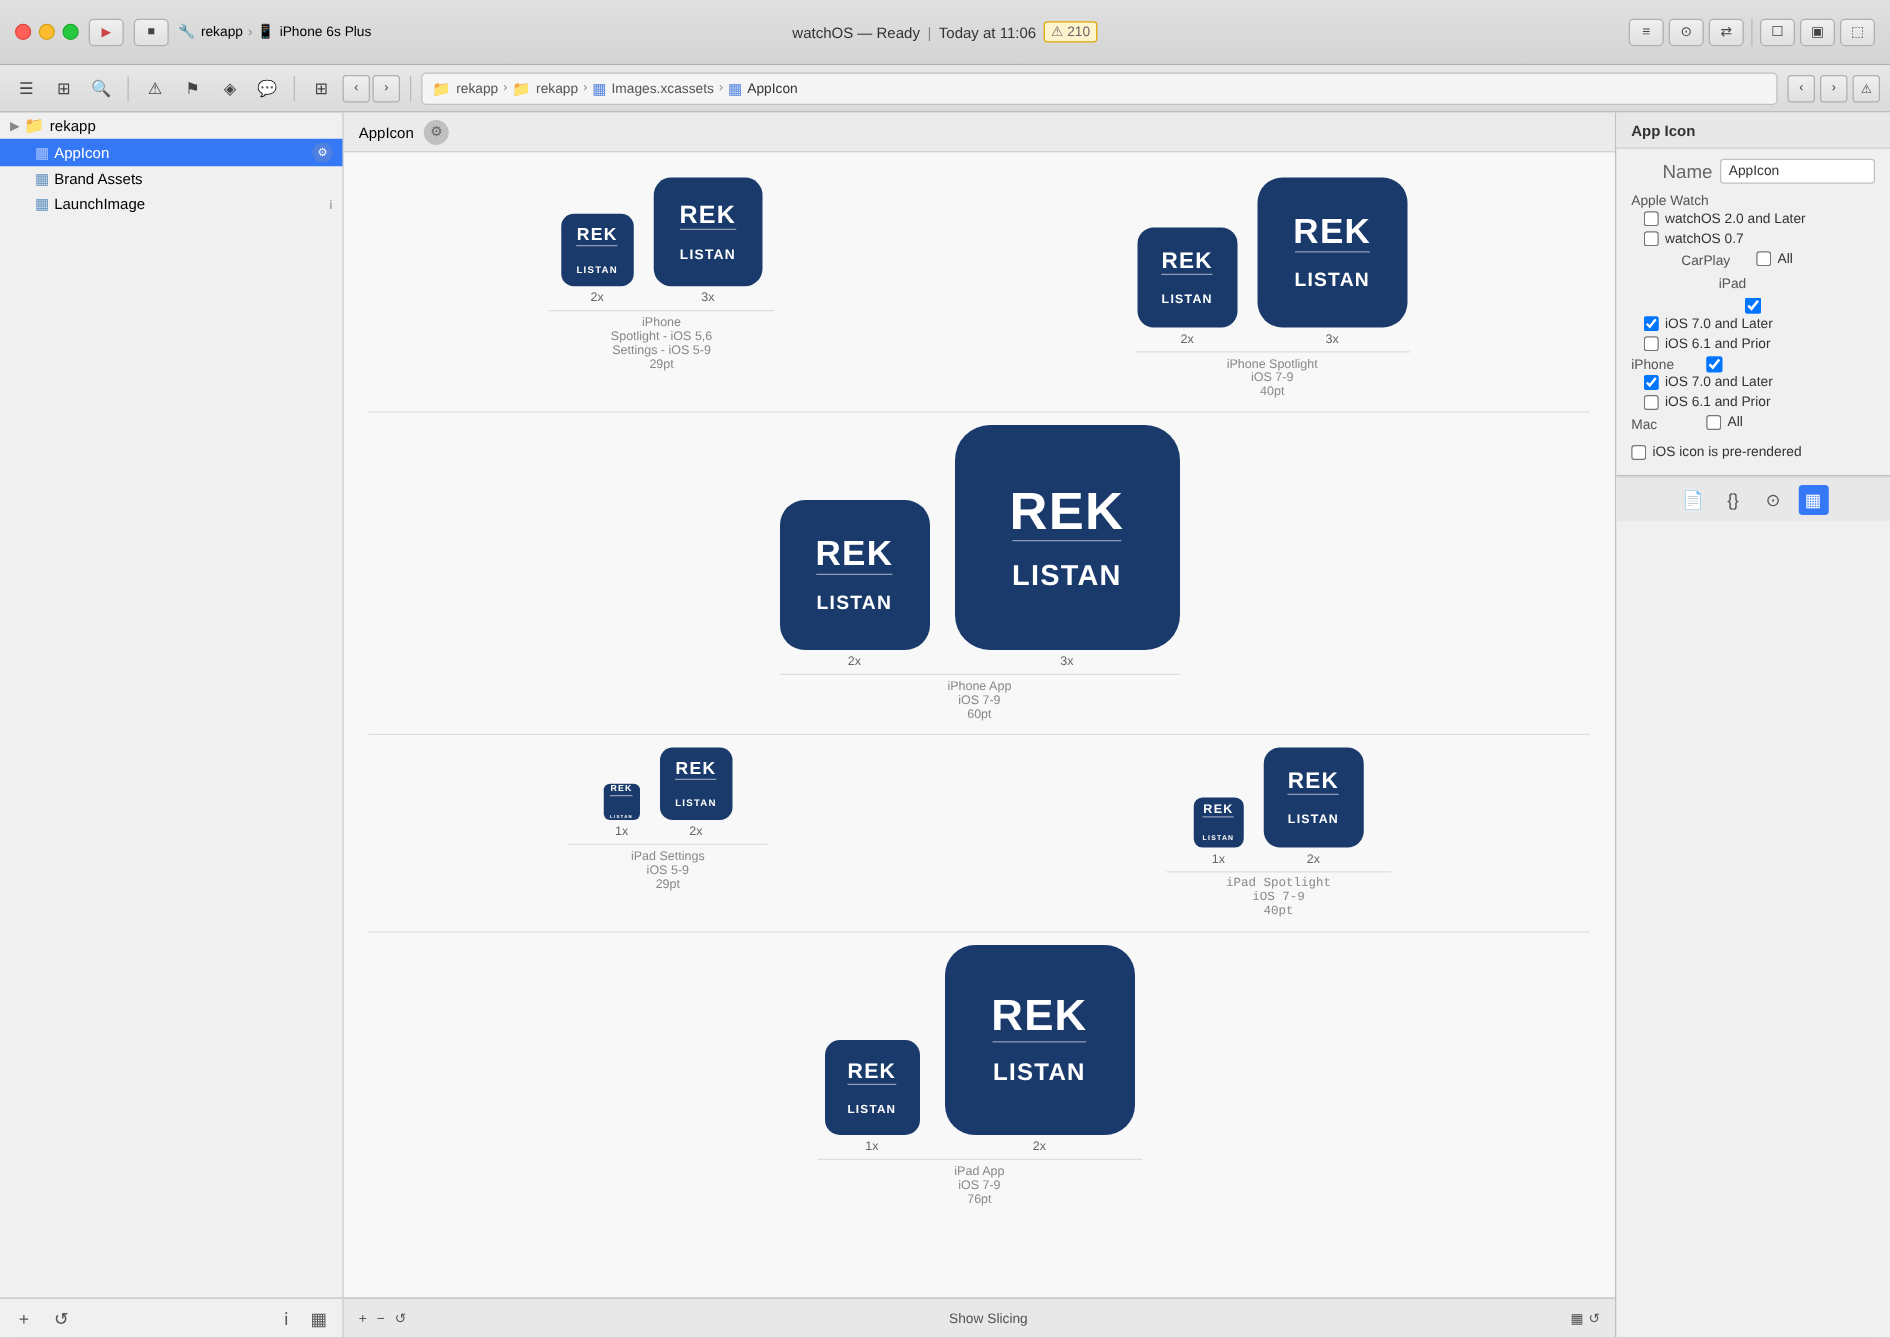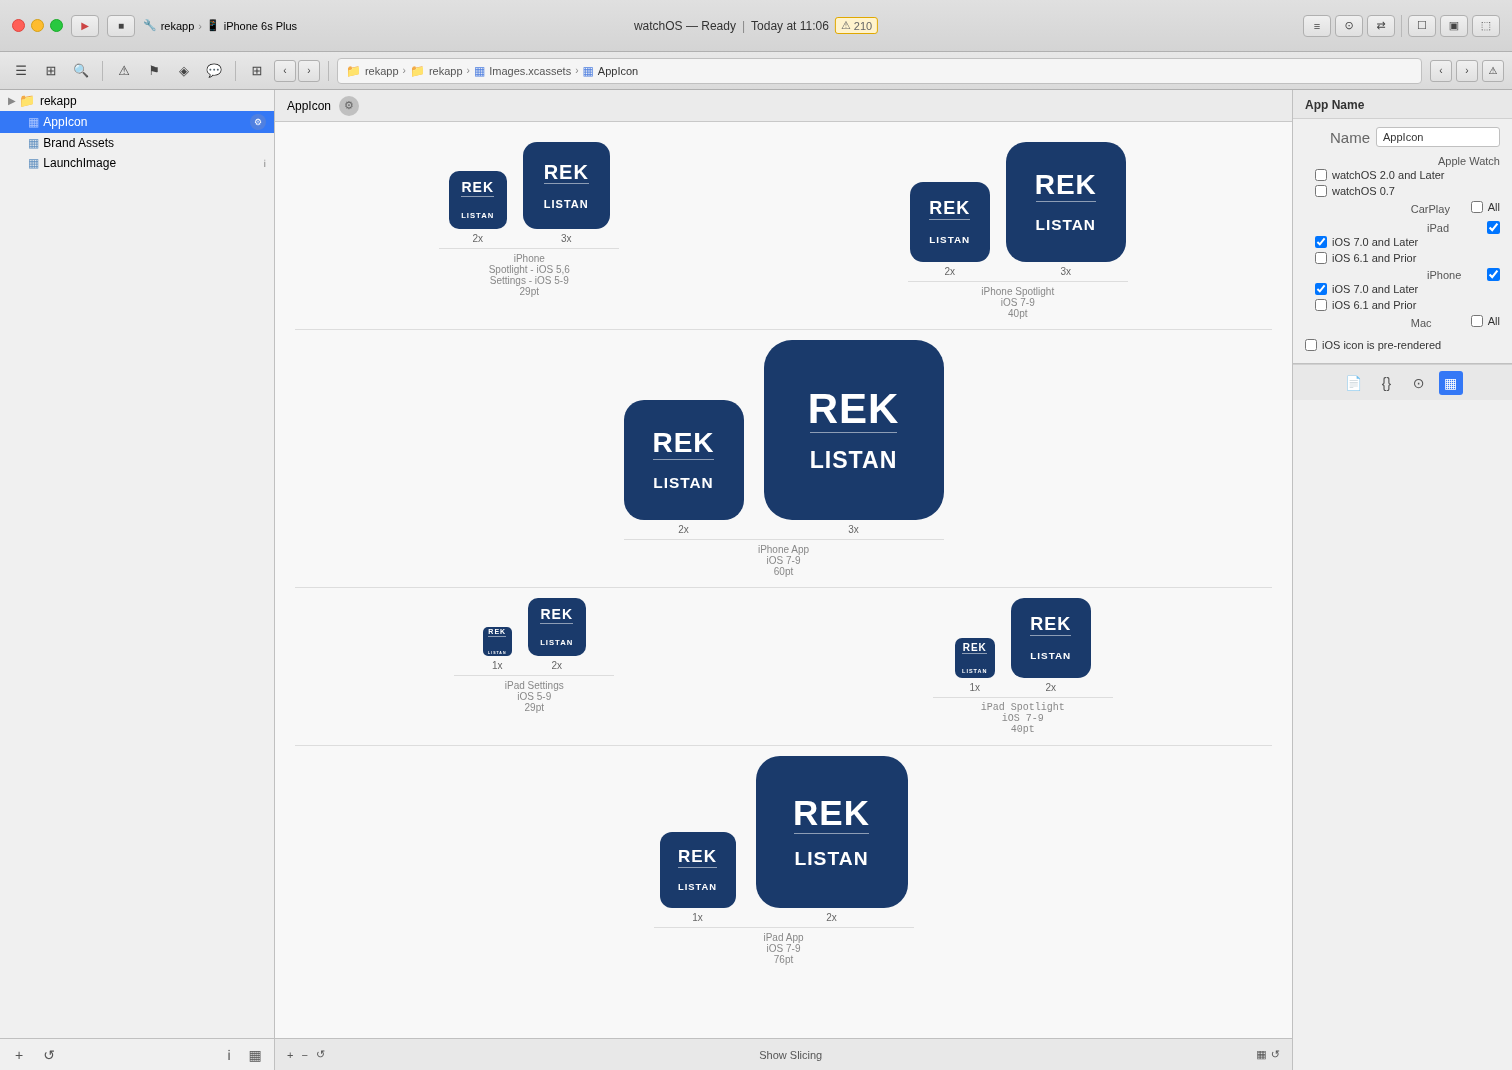--- a/index.html
+++ b/index.html
@@ -355,21 +355,20 @@
     .checkbox-label {
       font-size: 11px;
       color: #333;
     }
 
     .section-row {
       display: flex;
       align-items: center;
       gap: 5px;
       margin-bottom: 2px;
-      justify-content: flex-end;
     }
 
     .section-name {
       font-size: 11px;
       color: #555;
       min-width: 55px;
     }
 
     .right-panel-footer {
       height: 36px;
@@ -743,21 +742,21 @@
           <button class="footer-btn">▦</button>
           <button class="footer-btn">↺</button>
         </div>
       </div>
     </div>
 
     <div class="right-panel">
 
       <div style="flex: 0 0 auto; border-bottom: 1px solid #c0c0c0;">
         <div class="right-panel-header">
-          <span>App Name</span>
+          <span>App Icon</span>
         </div>
         <div class="right-panel-content">
 
           <div class="prop-row">
             <span class="prop-label">Name</span>
             <div class="prop-value">
               <span>AppIcon</span>
             </div>
           </div>
 
@@ -774,21 +773,21 @@
           </div>
 
           <div class="section-row" style="margin-top:4px;margin-left:40px;">
             <span class="section-name">CarPlay</span>
             <div class="checkbox-row" style="padding:0;">
               <input type="checkbox" style="">
               <span class="checkbox-label">All</span>
             </div>
           </div>
 
-          <div class="section-row" style="margin-top:4px;">
+          <div class="section-row" style="margin-top:4px;flex-direction:column;">
             <span class="section-name">iPad</span>
             <input type="checkbox" checked="" style="">
           </div>
           <div class="checkbox-row">
             <input type="checkbox" checked="" style="">
             <span class="checkbox-label">iOS 7.0 and Later</span>
           </div>
           <div class="checkbox-row">
             <input type="checkbox" style="">
             <span class="checkbox-label">iOS 6.1 and Prior</span>

